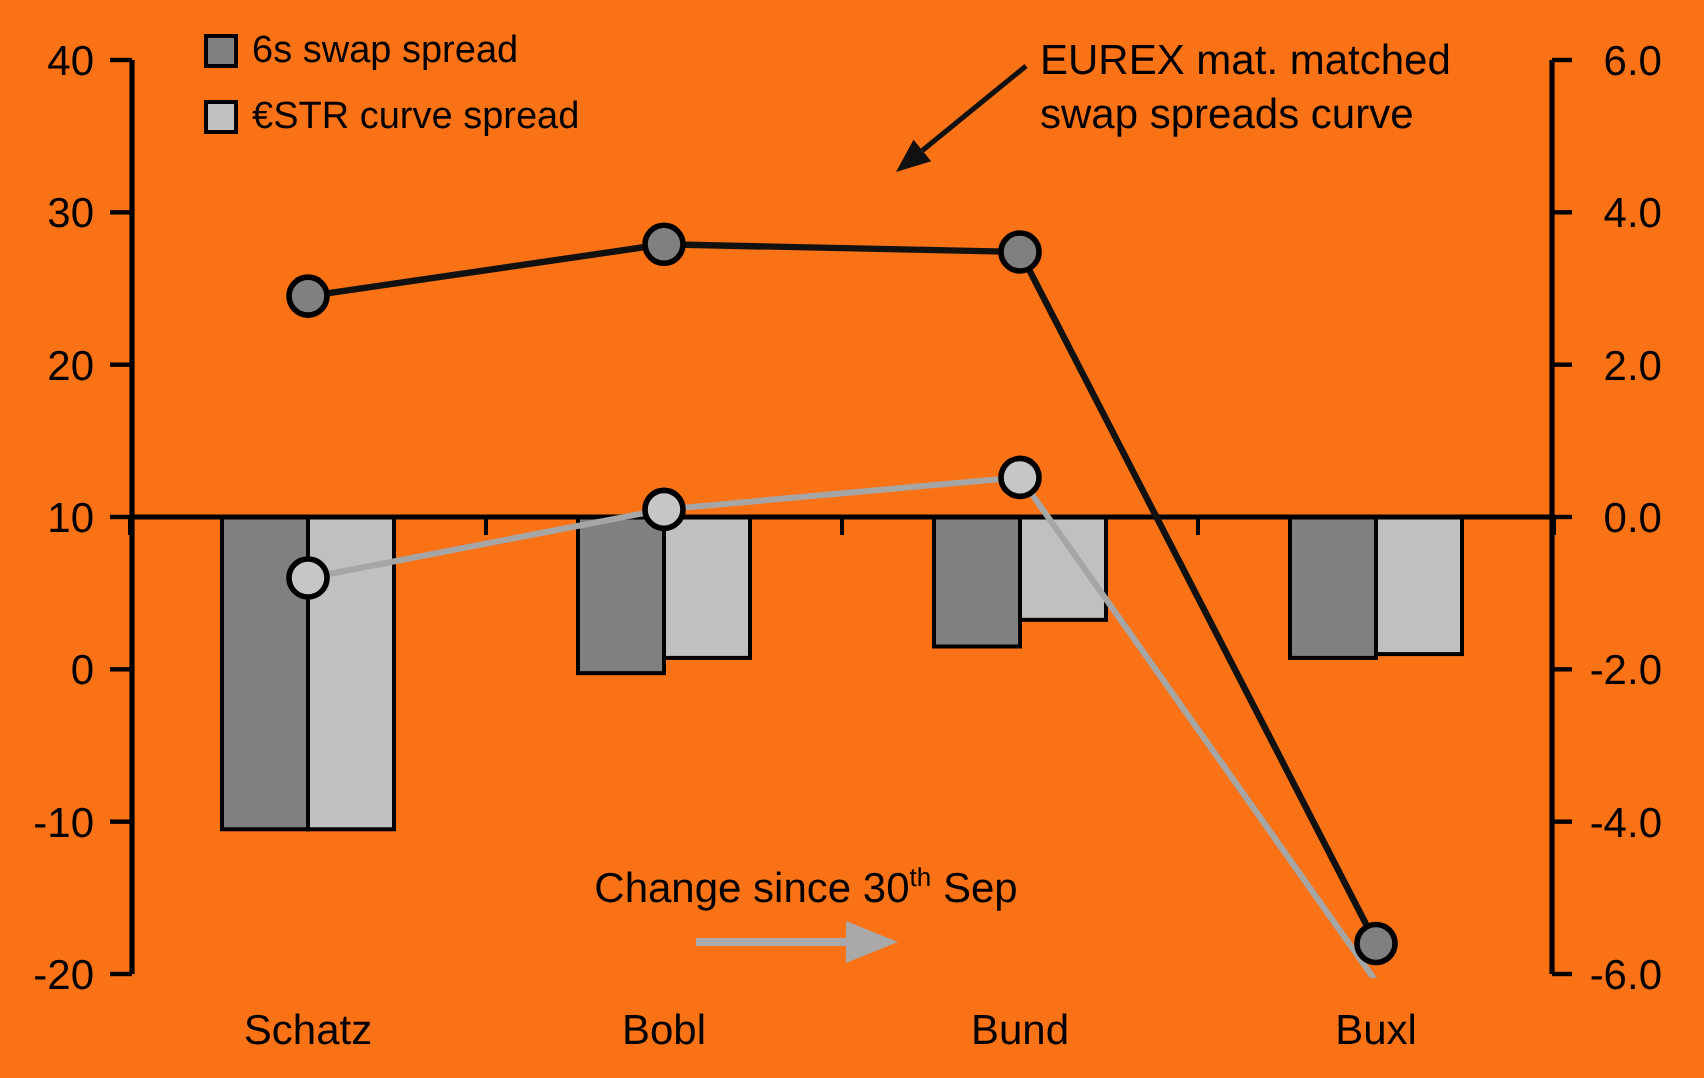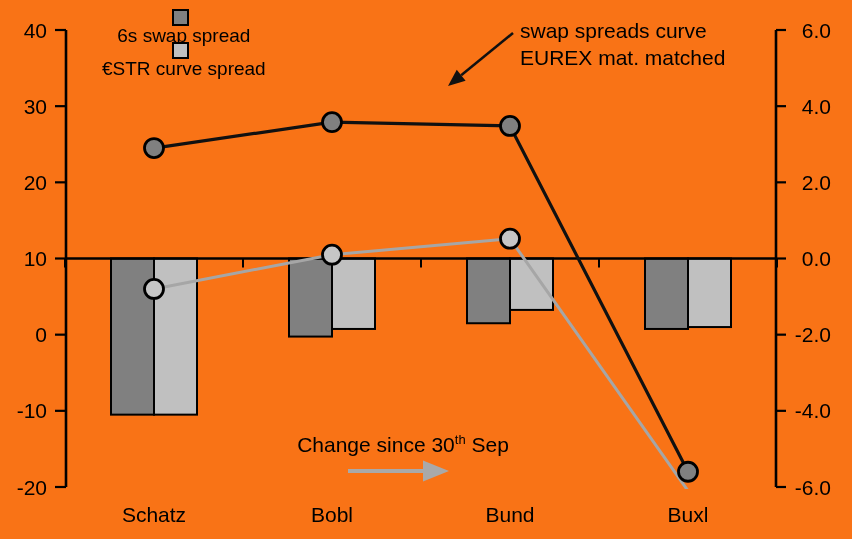--- a/index.html
+++ b/index.html
@@ -2,21 +2,21 @@
 <html><head>
 <meta charset="utf-8">
 <style>
   html,body{margin:0;padding:0;background:#fff;}
   .stage{
     position:relative;width:852px;height:539px;background:#f97316;overflow:hidden;
     font-family:"Liberation Sans", sans-serif;color:#000;
   }
   .stage svg{position:absolute;left:0;top:0;}
   .legend{position:absolute;left:102px;top:9px;}
-  .legend-row{display:flex;align-items:center;height:33px;flex-direction:column;}
+  .legend-row{display:flex;align-items:center;height:33px;}
   .swatch{width:13px;height:13px;border:2px solid #000;margin-right:7px;flex:0 0 auto;}
   .legend-label{font-size:19px;line-height:1;white-space:nowrap;}
   .curve-note{position:absolute;left:520px;top:17px;font-size:21px;line-height:27px;white-space:nowrap;}
   .change-note{position:absolute;left:283px;top:433px;width:240px;text-align:center;font-size:21px;white-space:nowrap;}
   .change-note sup{font-size:13px;line-height:0;margin-top:26px;}
 </style>
 </head>
 <body>
 
 <div class="stage">
@@ -94,18 +94,18 @@
       <span class="swatch" style="background: rgb(128, 128, 128);"></span>
       <span class="legend-label">6s swap spread</span>
     </div>
     <div class="legend-row">
       <span class="swatch" style="background: rgb(192, 192, 192);"></span>
       <span class="legend-label">€STR curve spread</span>
     </div>
   </div>
 
   <div class="curve-note">
+    <div>EUREX mat. matched</div>
     <div>swap spreads curve</div>
-    <div>EUREX mat. matched</div>
   </div>
 
   <div class="change-note"><span>Change since 30</span><sup>th</sup><span> Sep</span></div>
 </div>
 
 </body></html>

